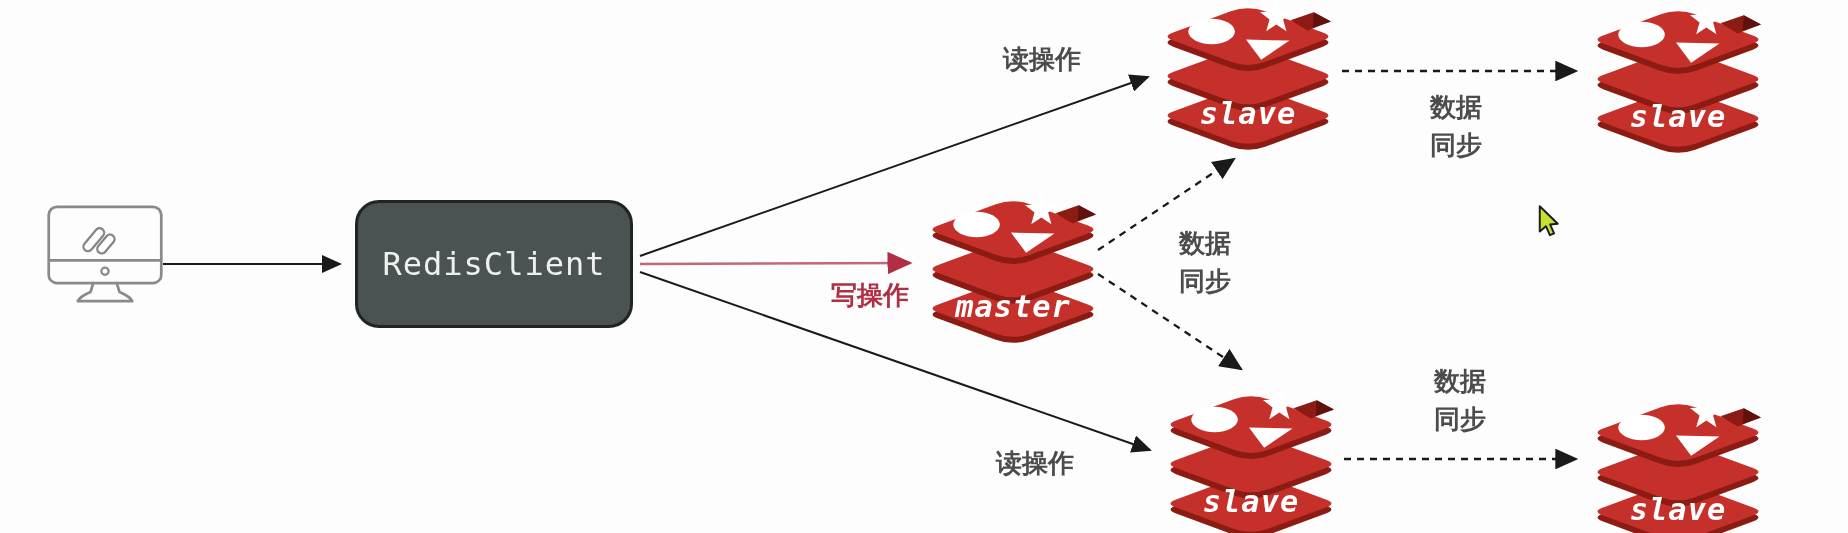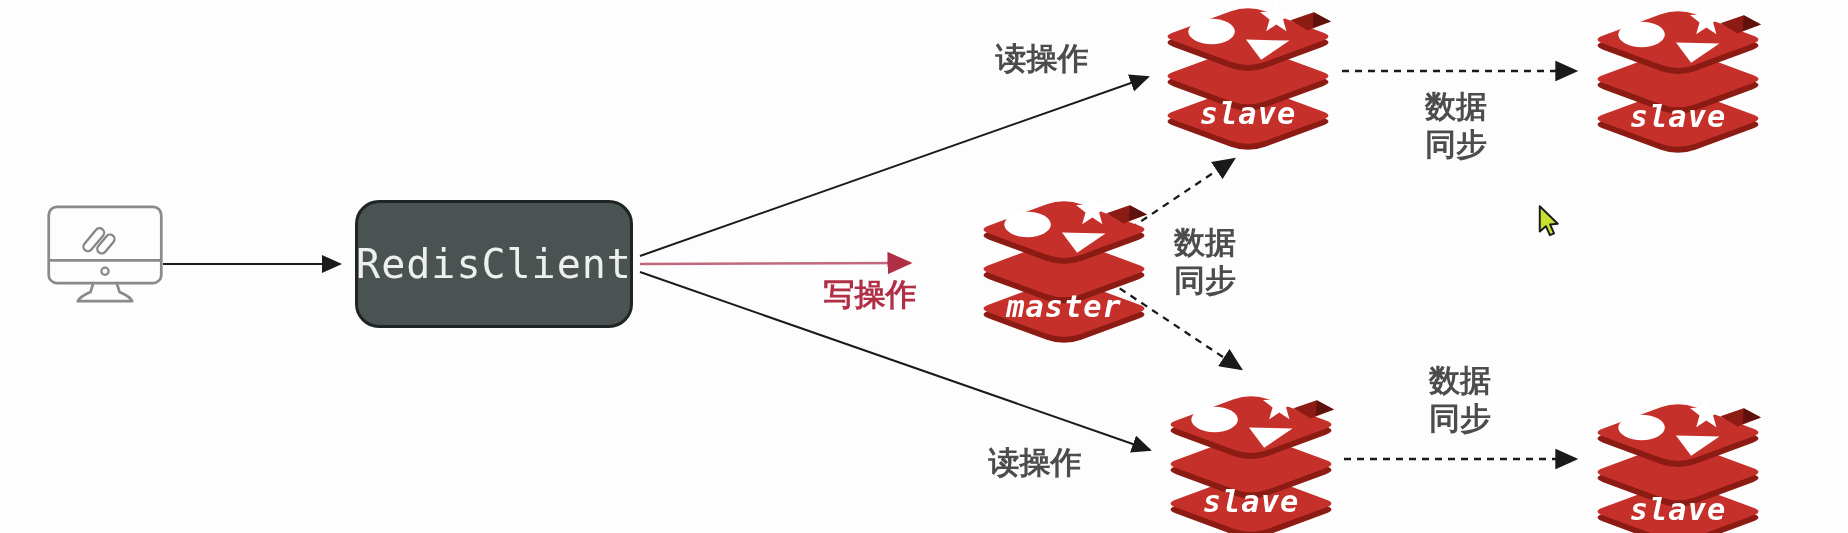--- a/index.html
+++ b/index.html
@@ -20,28 +20,28 @@
   }
   #client-box{
     position:absolute;left:355px;top:200px;width:278px;height:128px;
     background:#4a5252;border:3px solid #1f2424;border-radius:24px;
     box-sizing:border-box;
     display:flex;align-items:center;justify-content:center;
   }
   #client-box span{
     color:#eef0ef;
     font-family:"DejaVu Sans Mono", monospace;
-    font-size:40px;
+    font-size:32px;
     letter-spacing:1px;
   }
   .edge-label{
     position:absolute;
     transform:translateX(-50%);
     text-align:left;
-    font-size:31px;
+    font-size:26px;
     font-weight:600;
     color:#4c4c4c;
     line-height:38px;
     white-space:nowrap;
   }
   .edge-label.red{color:#b02f44;}
 </style>
 </head>
 <body>
 
@@ -103,21 +103,21 @@
         <rect x="-5" y="-16" width="10" height="30" rx="5" transform="translate(52,40) rotate(40)" fill="none" stroke="#858585" stroke-width="2.5"></rect>
         <rect x="-5" y="-12" width="10" height="24" rx="5" transform="translate(66,44) rotate(40)" fill="none" stroke="#858585" stroke-width="2.5"></rect>
       </g>
     </svg>
   </div>
 
   <div id="client-box">
     <span>RedisClient</span>
   </div>
 
-  <div class="node" style="left:978px;top:193px;">
+  <div class="node" style="left:927px;top:193px;">
     <svg width="172" height="150" viewBox="0 0 170 148">
       <use href="#redis-stack"></use>
       <text x="85" y="122" text-anchor="middle" font-size="30" fill="#ffffff" letter-spacing="1">master</text>
     </svg>
   </div>
 
   <div class="node" style="left:1162px;top:0px;">
     <svg width="172" height="150" viewBox="0 0 170 148">
       <use href="#redis-stack"></use>
       <text x="85" y="122" text-anchor="middle" font-size="30" fill="#ffffff" letter-spacing="1">slave</text>

